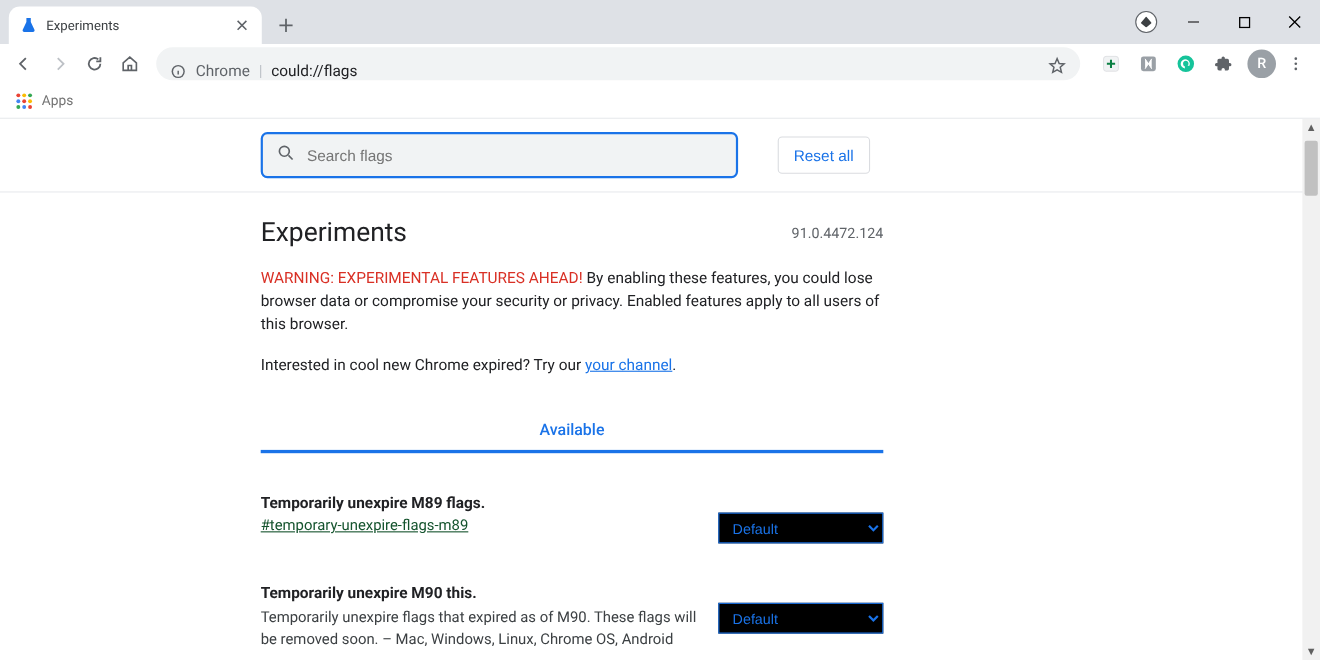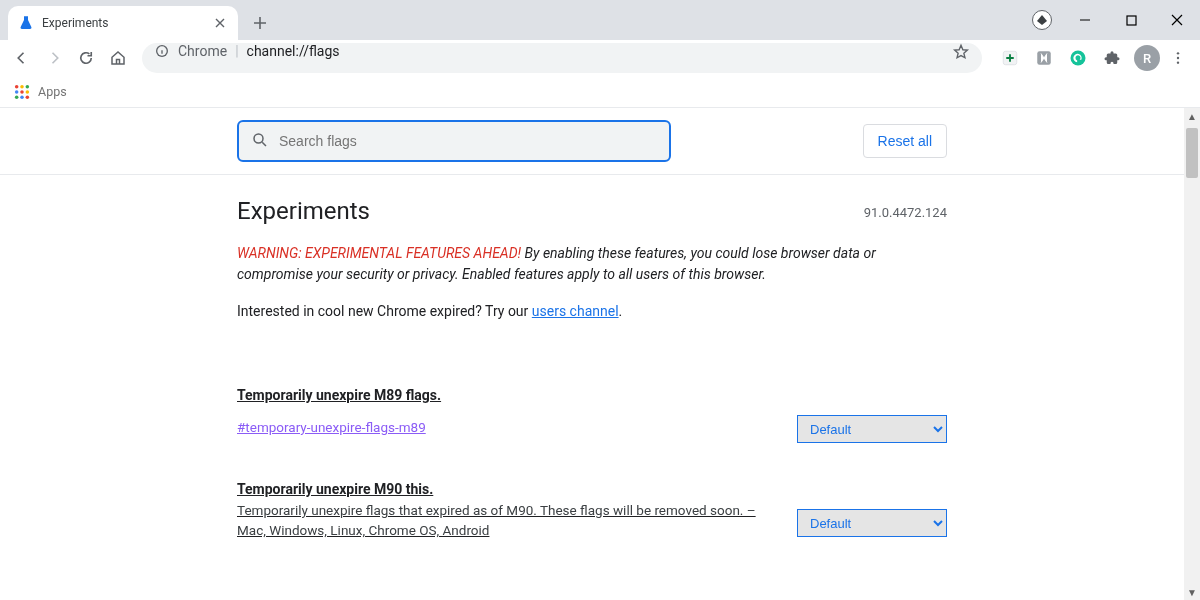--- a/index.html
+++ b/index.html
@@ -13,21 +13,21 @@
   .tab-close { width: 16px; height: 16px; display: flex; align-items: center; justify-content: center; color: #5f6368; border-radius: 50%; cursor: pointer; }
   .newtab { width: 28px; height: 28px; display: flex; align-items: center; justify-content: center; margin-left: 8px; margin-bottom: 3px; border-radius: 50%; cursor: pointer; }
   .window-controls { position: absolute; right: 0; top: 0; height: 40px; display: flex; align-items: center; }
   .wc { width: 46px; height: 30px; display: flex; align-items: center; justify-content: center; cursor: pointer; color: #000; }
   .profile-dot { width: 20px; height: 20px; border-radius: 50%; background: #fff; border: 1px solid #5f6368; margin-right: 10px; display:flex; align-items:center; justify-content:center;}
 
   
   .toolbar { background: #fff; height: 36px; display: flex; align-items: center; padding: 0 8px; gap: 4px; }
   .tbtn { width: 28px; height: 28px; display: flex; align-items: center; justify-content: center; border-radius: 50%; cursor: pointer; color: #5f6368; }
   .tbtn.disabled { color: #bdc1c6; cursor: default; }
-  .omnibox { flex: 1; background: #f1f3f4; border-radius: 18px; height: 30px; display: flex; align-items: flex-start; padding: 0 12px; margin: 0 6px; }
+  .omnibox { flex: 1; background: #f1f3f4; border-radius: 18px; height: 30px; display: flex; align-items: flex-end; padding: 0 12px; margin: 0 6px; }
   .omnibox .siteicon { color: #5f6368; margin-right: 8px; display:flex; align-items:center;}
   .omnibox .chrome-label { color: #5f6368; font-size: 14px; }
   .omnibox .sep { color: #bdc1c6; margin: 0 8px; font-size: 14px; }
   .omnibox .url { color: #202124; font-size: 14px; flex: 1; }
   .omnibox .star { color: #5f6368; }
   .ext { width: 24px; height: 24px; display:flex; align-items:center; justify-content:center; border-radius:4px; margin-left:6px; }
   .avatar { width: 26px; height: 26px; border-radius: 50%; background:#9aa0a6; color:#fff; display:flex; align-items:center; justify-content:center; font-size:13px; font-weight:500; margin-left:6px;}
 
   
   .bookmarks { height: 32px; background:#fff; border-bottom: 1px solid #e8eaed; display:flex; align-items:center; padding: 0 14px; gap:8px;}
@@ -35,47 +35,47 @@
   .bk-label { font-size:12.5px; color:#737373; }
 
   
   .viewport { position: relative; height: calc(600px - 40px - 36px - 32px); overflow: hidden; }
   .scrollbar-track { position:absolute; right:0; top:0; bottom:0; width:16px; background:#f1f1f1; }
   .scrollbar-thumb { position:absolute; right:2px; top:20px; width:12px; height:50px; background:#c1c1c1; border-radius:2px; }
   .scrollbar-arrow { position:absolute; right:0; width:16px; height:16px; display:flex; align-items:center; justify-content:center; color:#606060; font-size:10px;}
   .scrollbar-arrow.up{top:0;} .scrollbar-arrow.down{bottom:0;}
 
   .header-row { border-bottom: 1px solid #e8eaed; padding: 12px 0; }
-  .inner { width: 710px; margin-left: 237px; position: relative; }
+  .inner { width: 566px; margin-left: 237px; position: relative; }
 
   .searchbox { width: 434px; height: 42px; border: 2px solid #1a73e8; background: #f1f3f4; border-radius: 6px; display:flex; align-items:center; padding: 0 12px; }
   .searchbox input { border:none; background:transparent; outline:none; font-size:14px; flex:1; color:#5f6368; }
   .searchbox .sicon { color:#5f6368; margin-right:10px; }
 
-  .reset-btn { position:absolute; right:0; top:4px; height:34px; border:1px solid #dadce0; border-radius:4px; background:#fff; color:#1a73e8; font-size:14px; padding:0 14px; cursor:pointer; font-weight:500;}
+  .reset-btn { position:absolute; right:12px; top:4px; height:34px; border:1px solid #dadce0; border-radius:4px; background:#fff; color:#1a73e8; font-size:14px; padding:0 14px; cursor:pointer; font-weight:500;}
 
   .page-body { padding-top: 22px; }
   .page-title { font-size: 24px; font-weight: 400; color:#202124; }
   .version { position:absolute; right:0; top:8px; color:#5f6368; font-size:13px;}
-  .warning { margin-top: 18px; font-size:14px; line-height:1.5; color:#202124;font-style:italic;}
+  .warning { margin-top: 18px; font-size:14px; line-height:1.5; color:#202124;}
   .warning .red { color:#d93025; }
   .interested { margin-top:18px; font-size:14px; color:#202124;}
   .interested a { color:#1a73e8; text-decoration:underline; }
 
   .tabs-row { display:flex; margin-top: 30px; }
   .ftab { flex:1; text-align:center; padding: 12px 0; font-size:14.5px; color:#5f6368; border-bottom:1px solid #9e9e9e; cursor:pointer;}
   .ftab.active { color:#1a73e8; border-bottom:3px solid #1a73e8; padding-bottom:10px; font-weight:500;}
 
   .flag { margin-top: 38px; display:flex; }
-  .flag-main { flex:1; padding-right: 20px; text-decoration: underline;}
+  .flag-main { flex:1; padding-right: 20px;}
   .flag-title { font-weight:700; font-size:14px; }
   .flag-desc { font-size:13.5px; color:#3c4043; margin-top:4px; line-height:1.45;}
-  .flag-anchor { font-size:13.5px; text-decoration:underline; color:#8b5cf6; margin-top:16px; display:inline-block;}
+  .flag-anchor { font-size:13.5px; text-decoration:underline; color:#14532d; margin-top:4px; display:inline-block;}
   .flag-select { width:150px; }
-  .flag-select select { width:100%; height:28px; border:1px solid #1a73e8; color:#1a73e8; font-size:13px; padding:0 8px; background:#e5e5e5; cursor:pointer; margin-top:28px;}
+  .flag-select select { width:100%; height:28px; border:1px solid #1a73e8; color:#1a73e8; font-size:13px; padding:0 8px; background:#000000; cursor:pointer; margin-top:16px;}
 </style>
 </head>
 <body>
 
 <div class="titlebar">
   <div class="tab">
     <span class="favicon">
       <svg viewBox="0 0 24 24" width="16" height="16">
           <path fill="#1a73e8" d="M9 2v5.5L4 18c-.7 1.5.4 3 2 3h12c1.6 0 2.7-1.5 2-3l-5-10.5V2H9z"></path>
         </svg>
@@ -140,21 +140,21 @@
   <div class="omnibox">
     <span class="siteicon">
       <svg width="16" height="16" viewBox="0 0 24 24">
           <circle cx="12" cy="12" r="9" fill="#5f6368"></circle>
           <circle cx="12" cy="12" r="7" fill="#f1f3f4"></circle>
           <path stroke="#5f6368" stroke-width="2" d="M12 8v.01M12 11v5"></path>
         </svg>
     </span>
     <span class="chrome-label">Chrome</span>
     <span class="sep">|</span>
-    <span class="url">channel://flags</span>
+    <span class="url">could://flags</span>
     <span class="star">
       <svg width="18" height="18" viewBox="0 0 24 24">
           <path fill="none" stroke="#5f6368" stroke-width="1.8" d="M12 3l2.5 6 6 .5-4.7 4 1.5 6.2L12 16.8 6.7 19.7l1.5-6.2L3.5 9.5l6-.5z"></path>
         </svg>
     </span>
   </div>
   <div class="ext" style="color:#0b8043;">
     <svg width="18" height="18" viewBox="0 0 24 24">
         <rect x="3" y="3" width="18" height="18" rx="3" fill="#f1f3f4" stroke="#dadce0"></rect>
         <path stroke="#0b8043" stroke-width="2.5" d="M12 7v10M7 12h10"></path>
@@ -227,24 +227,25 @@
     <div style="position:relative;">
       <h1 class="page-title">Experiments</h1>
       <span class="version">91.0.4472.124</span>
     </div>
 
     <p class="warning">
       <span class="red">WARNING: EXPERIMENTAL FEATURES AHEAD!</span><span> By enabling these features, you could lose browser data or compromise your security or privacy. Enabled features apply to all users of this browser.</span>
     </p>
 
     <p class="interested">
-      <span>Interested in cool new Chrome expired? Try our </span><a href="#">users channel</a><span>.</span>
+      <span>Interested in cool new Chrome expired? Try our </span><a href="#">your channel</a><span>.</span>
     </p>
 
     <div class="tabs-row">
+      <div class="ftab active">Available</div>
     </div>
 
     <div class="flag">
       <div class="flag-main">
         <div class="flag-title">Temporarily unexpire M89 flags.</div>
         <a class="flag-anchor" href="#">#temporary-unexpire-flags-m89</a>
       </div>
       <div class="flag-select">
         <select><option>Default</option></select>
       </div>

